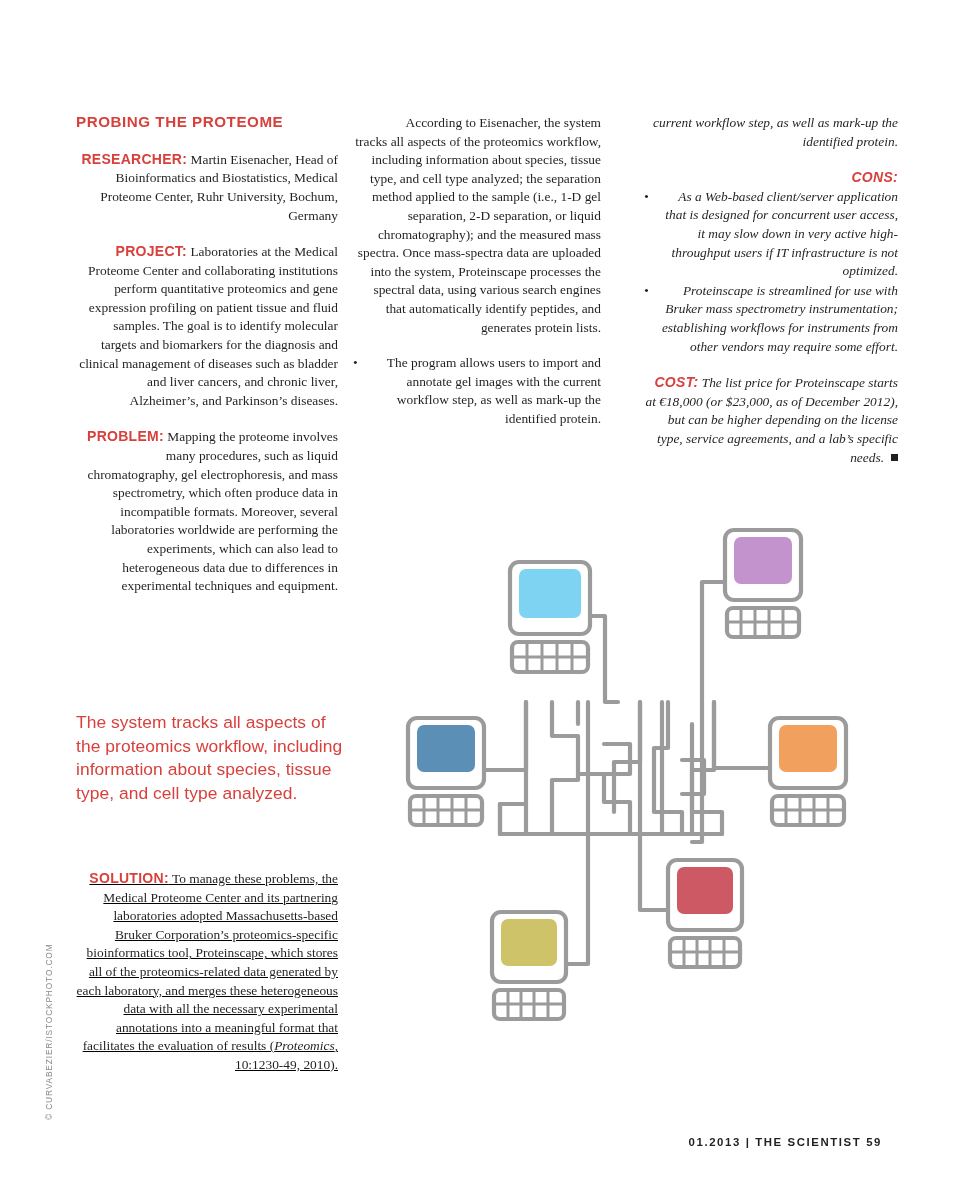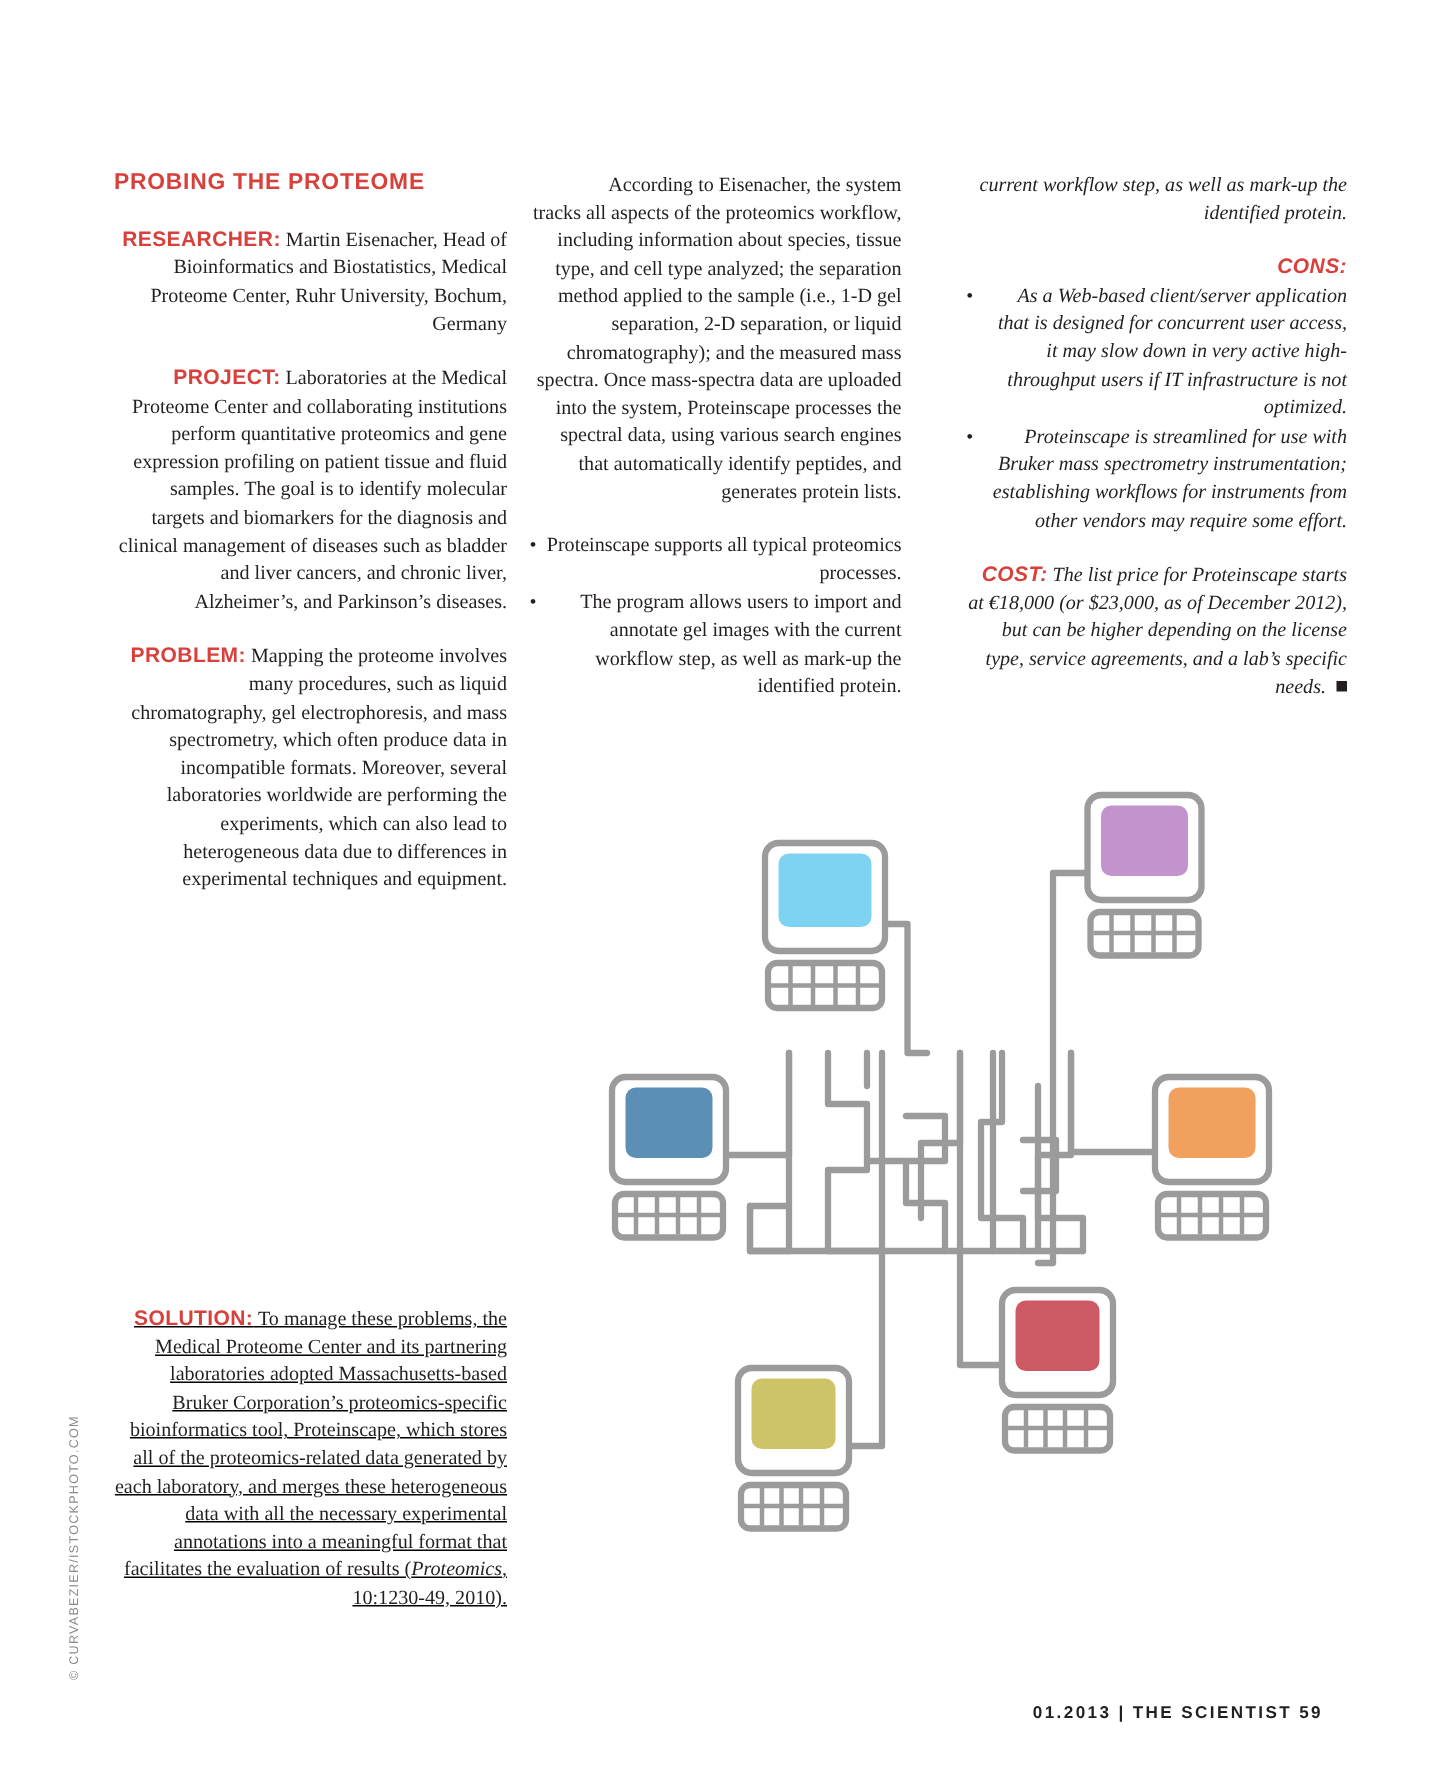--- a/index.html
+++ b/index.html
@@ -97,35 +97,35 @@
 
     <p class="body serif">
       <span class="lbl">PROJECT:</span><span> Laboratories at the Medical Proteome Center and collaborating institutions perform quantitative proteomics and gene expression profiling on patient tissue and fluid samples. The goal is to identify molecular targets and biomarkers for the diagnosis and clinical management of diseases such as bladder and liver cancers, and chronic liver, Alzheimer’s, and Parkinson’s diseases.</span>
     </p>
 
     <p class="body serif">
       <span class="lbl">PROBLEM:</span><span> Mapping the proteome involves many procedures, such as liquid chromatography, gel electrophoresis, and mass spectrometry, which often produce data in incompatible formats. Moreover, several laboratories worldwide are performing the experiments, which can also lead to heterogeneous data due to differences in experimental techniques and equipment.</span>
     </p>
   </div>
 
+  <div class="pullquote">The system tracks all aspects of the proteomics workflow, including information about species, tissue type, and cell type analyzed.</div>
 
   <div class="solution">
     <p class="body serif tight">
       <span class="lbl">SOLUTION:</span><span> To manage these problems, the Medical Proteome Center and its partnering laboratories adopted Massachusetts-based Bruker Corporation’s proteomics-specific bioinformatics tool, Proteinscape, which stores all of the proteomics-related data generated by each laboratory, and merges these heterogeneous data with all the necessary experimental annotations into a meaningful format that facilitates the evaluation of results (</span><i>Proteomics</i><span>, 10:1230-49, 2010).</span>
     </p>
   </div>
 
   <div class="credit">© CURVABEZIER/ISTOCKPHOTO.COM</div>
 
   <div class="col col-2">
 
     <p class="body serif indent">According to Eisenacher, the system tracks all aspects of the proteomics workflow, including information about species, tissue type, and cell type analyzed; the separation method applied to the sample (i.e., 1-D gel separation, 2-D separation, or liquid chromatography); and the measured mass spectra. Once mass-spectra data are uploaded into the system, Proteinscape processes the spectral data, using various search engines that automatically identify peptides, and generates protein lists.</p>
 
     <ul class="bullets serif">
-      <li>Proteinscape supports all typical proteomics processes.</li>
       <li>The program allows users to import and annotate gel images with the current workflow step, as well as mark-up the identified protein.</li>
     </ul>
   </div>
 
   <div class="col col-3">
 
     <p class="body serif">current workflow step, as well as mark-up the identified protein.</p>
 
     <p class="body serif tight">
       <span class="lbl">CONS:</span>

